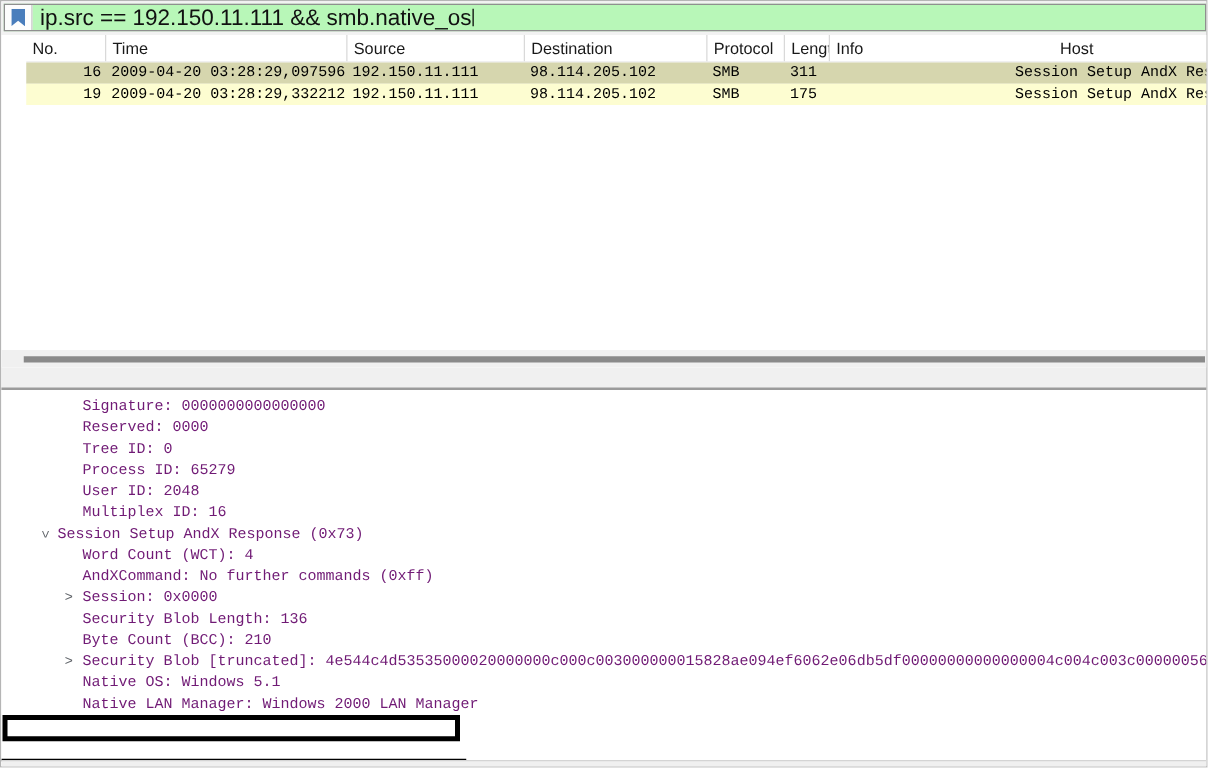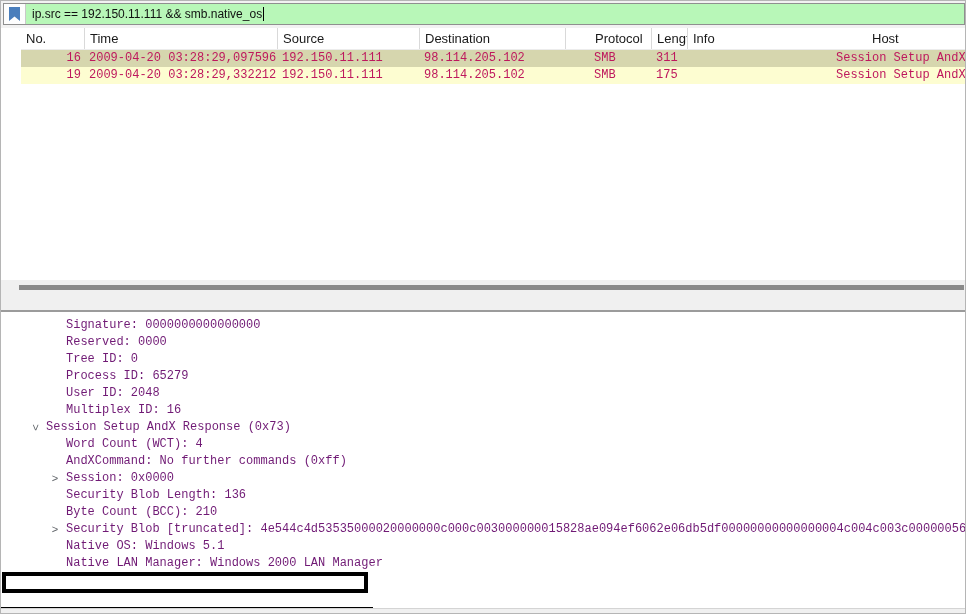--- a/index.html
+++ b/index.html
@@ -30,21 +30,21 @@
     width:22px; background:#fdfdfd;
     border-right:1px solid #c9c9c9;
     display:flex; align-items:center; justify-content:center;
     flex:0 0 auto; cursor:pointer;
   }
   .bookmark-glyph {
     width:11px; height:14px; background:#4a7ebc;
     clip-path: polygon(0 0, 100% 0, 100% 100%, 50% 68%, 0 100%);
   }
   .filter-text {
-    font-size:12px; color:#111; align-self:center;
+    font-size:18px; color:#111; align-self:center;
     padding-left:6px; white-space:pre;
   }
   .caret {
     width:1px; height:14px; background:#000;
     align-self:center; margin-left:1px;
   }
 
   
   .packet-list {
     position:absolute; top:27px; left:0; width:966px; height:266px;
@@ -59,34 +59,34 @@
   }
   .hcell {
     padding:3px 0 0 5px;
     border-right:1px solid #d9d9d9;
     overflow:hidden; white-space:nowrap;
     flex:0 0 auto; cursor:pointer;
   }
   .prow {
     display:flex; height:17px;
     font-family:"Liberation Mono","DejaVu Sans Mono",monospace;
-    font-size:12px; line-height:17px; color:#be185d;
+    font-size:12px; line-height:17px; color:#000000;
     cursor:pointer;
   }
   .prow.selected { background:#d6d6ae; }
   .prow.smb { background:#fdfdd1; }
   .pcell {
     padding-left:4px; overflow:hidden; white-space:nowrap; flex:0 0 auto;
   }
   .pcell.num { text-align:right; padding-right:4px; padding-left:0; }
   .c-no   { width:64px; }
   .c-time { width:193px; }
   .c-src  { width:142px; }
   .c-dst  { width:146px; }
-  .c-prot { width:62px;margin-left:24px; }
+  .c-prot { width:62px; }
   .c-len  { width:36px; }
   .c-host { width:144px; }
   .c-info { width:179px; border-right:none; }
 
   .hscrollbar {
     position:absolute; left:0; bottom:0; width:966px; height:14px;
     background:#f0f0f0;
   }
   .hscrollbar .thumb {
     position:absolute; left:18px; top:5px; width:945px; height:5px;

